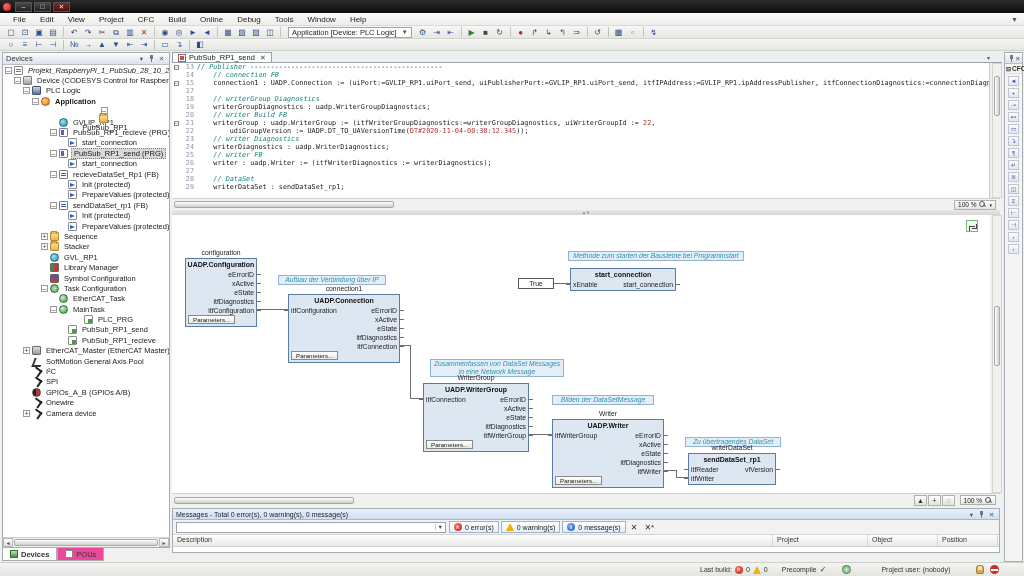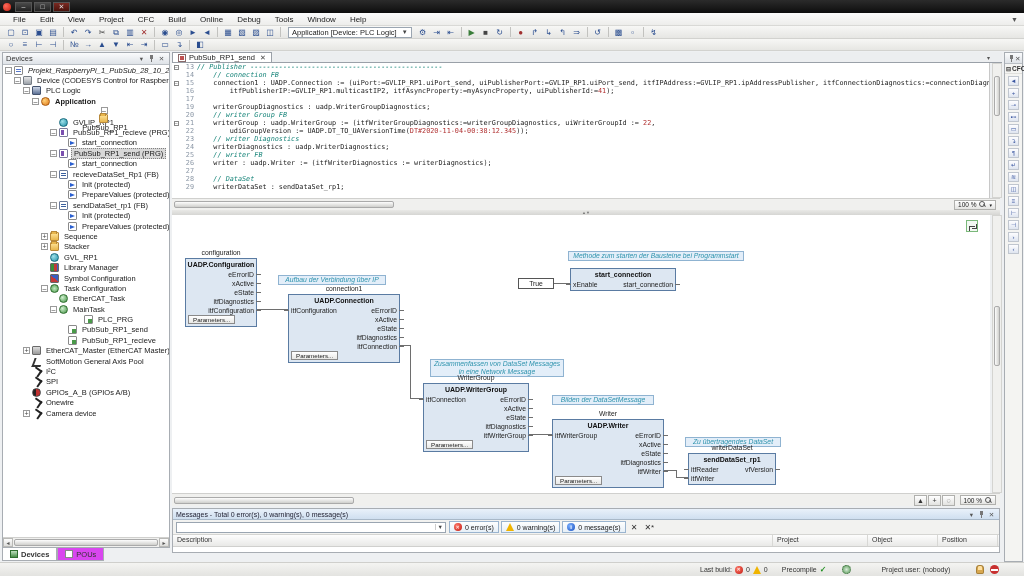--- a/index.html
+++ b/index.html
@@ -68,21 +68,21 @@
   .i-ethercat { background:linear-gradient(#ddd,#999); border:1px solid #6a6a6a; }
   .i-axis { background:transparent; } .i-axis::after{content:"";position:absolute;left:1px;top:1px;width:7px;height:7px;border-left:2px solid #333;border-bottom:2px solid #333;transform:skewX(-20deg);}
   .i-port { background:transparent; } .i-port::after{content:"";position:absolute;left:1px;top:1px;width:6px;height:6px;border-top:2px solid #222;border-right:2px solid #222;transform:rotate(35deg);}
   .i-gpio { background:linear-gradient(90deg,#222 50%,#c03030 50%); border:1px solid #444; border-radius:50%; }
 
   .tree-hscroll { position:absolute; left:0; bottom:0; right:0; height:10px; background:#f0f0ee; border-top:1px solid #d0d0ce; display:flex; align-items:center; }
   .sb-btn { width:10px; height:9px; background:linear-gradient(#fdfdfd,#dcdcda); border:1px solid #b9b9b6; font-size:5px; line-height:8px; text-align:center; color:#555; flex:none; }
   .sb-thumb { height:7px; background:linear-gradient(#fdfdfd,#cfcfcc); border:1px solid #aaa; border-radius:2px; }
 
   .bottom-tabs { position:absolute; left:2px; top:548px; height:14px; display:flex; align-items:flex-start; }
-  .btab { display:flex; align-items:center; gap:3px; height:13px; padding:0 7px; border:1px solid #a8adb3; border-top:none; background:#d946ef; font-size:7.5px; color:#333; }
+  .btab { display:flex; align-items:center; gap:3px; height:13px; padding:0 7px; border:1px solid #a8adb3; border-top:none; background:#ec4899; font-size:7.5px; color:#333; }
   .btab.active { background:#fff; font-weight:bold; }
   .btab .bt-ic { width:8px; height:8px; }
   .bt-dev { background:linear-gradient(#bfe0bf,#4a8f4a); border:1px solid #2f6f2f; }
   .bt-pou { background:#fff; border:1px solid #888; }
 
   
   .main { position:absolute; left:172px; top:52px; width:830px; height:501px; }
   .tabbar { position:absolute; left:0; top:0; width:100%; height:11px; border-bottom:1px solid #9aa0a8; background:#eceef0; display:flex; }
   .etab { display:flex; align-items:center; gap:3px; padding:0 5px; background:#fff; border:1px solid #9aa0a8; border-bottom:none; font-size:7.5px; }
   .etab .tab-ic { width:8px; height:8px; background:#fff; border:1px solid #8a6a6a; position:relative; }
@@ -465,24 +465,24 @@
     </div>
     <div class="tb-right">
       <span>▾</span>
     </div>
   </div>
 
   <div class="codepane">
       <div class="code-row"><span class="fold"><span class="fbox">–</span></span><span class="ln">13</span><span class="ctext"><span class="seg-c">// Publisher -----------------------------------------------</span></span></div>
       <div class="code-row"><span class="fold"></span><span class="ln">14</span><span class="ctext"><span class="seg-c">    // connection FB</span></span></div>
       <div class="code-row"><span class="fold"><span class="fbox">–</span></span><span class="ln">15</span><span class="ctext"><span class="seg-p">    connection1 : UADP.Connection := (uiPort:=GVLIP_RP1.uiPort_send, uiPublisherPort:=GVLIP_RP1.uiPort_send, itfIPAddress:=GVLIP_RP1.ipAddressPublisher, itfConnectionDiagnostics:=connectionDiagnostics,</span></span></div>
-      <div class="code-row"><span class="fold"></span><span class="ln">16</span><span class="ctext"><span class="seg-p">        itfPublisherIP:=GVLIP_RP1.multicastIP2, itfAsyncProperty:=myAsyncProperty, uiPublisherId:=</span><span class="seg-n">41</span><span class="seg-p">);</span></span></div>
       <div class="code-row"><span class="fold"></span><span class="ln">17</span><span class="ctext"></span></div>
+      <div class="code-row"><span class="fold"></span><span class="ln">18</span><span class="ctext"><span class="seg-c">    // writerGroup Diagnostics</span></span></div>
       <div class="code-row"><span class="fold"></span><span class="ln">19</span><span class="ctext"><span class="seg-p">    writerGroupDiagnostics : uadp.WriterGroupDiagnostics;</span></span></div>
-      <div class="code-row"><span class="fold"></span><span class="ln">20</span><span class="ctext"><span class="seg-c">    // writer Group FB</span></span></div>
+      <div class="code-row"><span class="fold"></span><span class="ln">20</span><span class="ctext"><span class="seg-c">    // writer Build FB</span></span></div>
       <div class="code-row"><span class="fold"><span class="fbox">–</span></span><span class="ln">21</span><span class="ctext"><span class="seg-p">    writerGroup : uadp.WriterGroup := (itfWriterGroupDiagnostics:=writerGroupDiagnostics, uiWriterGroupId := </span><span class="seg-n">22</span><span class="seg-p">,</span></span></div>
       <div class="code-row"><span class="fold"></span><span class="ln">22</span><span class="ctext"><span class="seg-p">        udiGroupVersion := UADP.DT_TO_UAVersionTime(</span><span class="seg-n">DT#2020-11-04-00:38:12.345</span><span class="seg-p">));</span></span></div>
       <div class="code-row"><span class="fold"></span><span class="ln">23</span><span class="ctext"><span class="seg-c">    // writer Diagnostics</span></span></div>
       <div class="code-row"><span class="fold"></span><span class="ln">24</span><span class="ctext"><span class="seg-p">    writerDiagnostics : uadp.WriterDiagnostics;</span></span></div>
       <div class="code-row"><span class="fold"></span><span class="ln">25</span><span class="ctext"><span class="seg-c">    // writer FB</span></span></div>
       <div class="code-row"><span class="fold"></span><span class="ln">26</span><span class="ctext"><span class="seg-p">    writer : uadp.Writer := (itfWriterDiagnostics := writerDiagnostics);</span></span></div>
       <div class="code-row"><span class="fold"></span><span class="ln">27</span><span class="ctext"></span></div>
       <div class="code-row"><span class="fold"></span><span class="ln">28</span><span class="ctext"><span class="seg-c">    // DataSet</span></span></div>
       <div class="code-row"><span class="fold"></span><span class="ln">29</span><span class="ctext"><span class="seg-p">    writerDataSet : sendDataSet_rp1;</span></span></div>
     </div>

